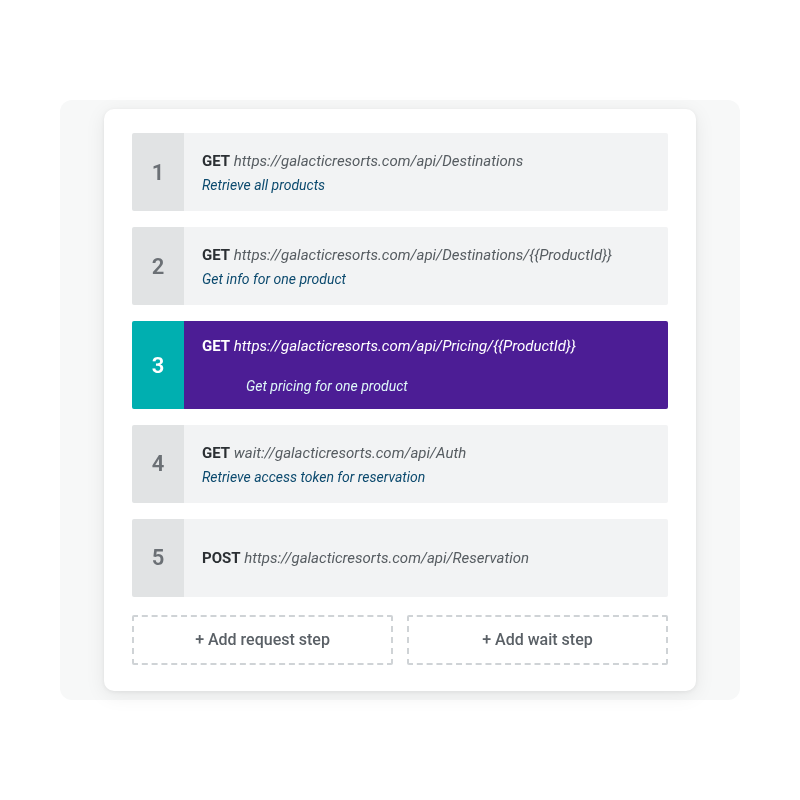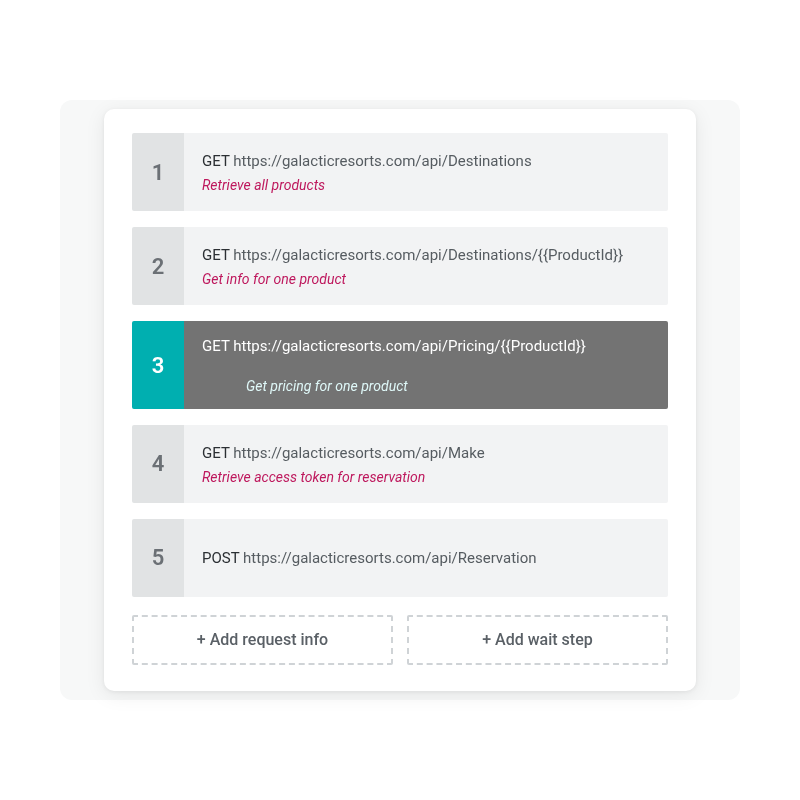--- a/index.html
+++ b/index.html
@@ -64,40 +64,41 @@
       flex-direction: column;
       justify-content: center;
       gap: 5px;
     }
     .step-line1 {
       font-size: 15px;
       line-height: 1.3;
       color: #3d4246;
     }
     .step-method {
-      font-weight: 400;
+      font-weight: 700;
       color: #2b2f33;
     }
     .step-url {
       font-weight: 400;
       color: #565c61;
+      font-style: italic;
     }
     .step-desc {
       font-size: 14px;
       font-style: italic;
-      color: #be185d;
+      color: #0c4a6e;
       line-height: 1.3;
     }
     
     .step.active .step-number {
       background: #00afb0;
       color: #fff;
     }
     .step.active .step-body {
-      background: #737373;
+      background: #4c1d95;
       gap: 20px;
     }
     .step.active .step-method {
       color: #fff;
     }
     .step.active .step-url {
       color: #fff;
     }
     .step.active .step-desc {
       color: #dff8f8;
@@ -163,35 +164,35 @@
         </div>
         <div class="step-desc">Get pricing for one product</div>
       </div>
     </div>
 
     <div class="step">
       <div class="step-number">4</div>
       <div class="step-body">
         <div class="step-line1">
           <span class="step-method">GET</span>
-          <span class="step-url">https://galacticresorts.com/api/Make</span>
+          <span class="step-url">wait://galacticresorts.com/api/Auth</span>
         </div>
         <div class="step-desc">Retrieve access token for reservation</div>
       </div>
     </div>
 
     <div class="step">
       <div class="step-number">5</div>
       <div class="step-body">
         <div class="step-line1">
           <span class="step-method">POST</span>
           <span class="step-url">https://galacticresorts.com/api/Reservation</span>
         </div>
       </div>
     </div>
 
   </div>
 
   <div class="button-row">
-    <button class="add-btn">+ Add request info</button>
+    <button class="add-btn">+ Add request step</button>
     <button class="add-btn">+ Add wait step</button>
   </div>
 </div>
 
 </body></html>

